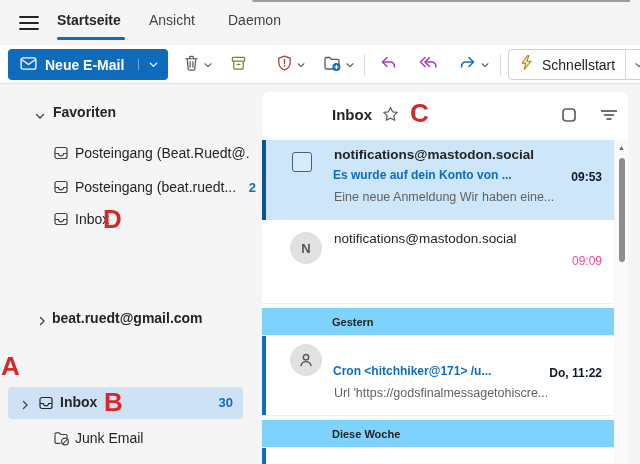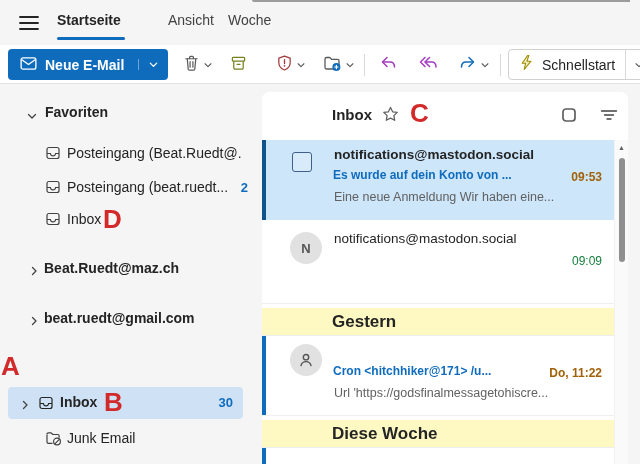--- a/index.html
+++ b/index.html
@@ -25,41 +25,41 @@
   .quickstart { left:508px; top:4px; height:31px; display:flex; align-items:center; background:#fff; border:1px solid #d1d1d1; border-radius:4px; cursor:pointer; }
   .quickstart .lbl { font-size:14px; color:#242424; padding:0 10px 0 8px; }
   .quickstart .qmain { display:flex; align-items:center; padding-left:10px; }
   .quickstart .qchev { display:flex; align-items:center; padding:0 8px; border-left:1px solid #d9d9d9; height:100%; }
 
   
   .sidebar { left:0; top:92px; width:258px; bottom:0; }
   .side-label { font-size:14px; color:#242424; white-space:nowrap; }
   .bold { font-weight:bold; }
   .count { position:absolute; font-size:13px; font-weight:bold; color:#0f6cbd; }
-  .srow { position:absolute; left:8px; width:258px; height:28px; cursor:pointer;padding-left:19px; }
+  .srow { position:absolute; left:16px; width:258px; height:28px; cursor:pointer;padding-left:19px; }
   .sel-row { position:absolute; left:8px; width:235px; height:32px; background:#cfe1f5; border-radius:4px; cursor:pointer; }
   .chev-icon { color:#424242; }
   .fold-icon { color:#424242; }
 
   
   .panel { left:262px; top:92px; width:366px; height:372px; background:#fff; border-radius:8px 8px 0 0; overflow:hidden; }
   .list-header { position:absolute; left:0; top:0; width:100%; height:48px; background:#fff; }
   .list-title { position:absolute; left:70px; top:14px; font-size:15px; font-weight:bold; color:#242424; }
   .email { position:absolute; left:0; width:100%; height:80px; background:#fff; border-bottom:1px solid #f0f0f0; cursor:pointer; }
   .email.selected { background:#cde6fa; border-bottom:none; }
   .ubar { position:absolute; left:0; top:0; bottom:0; width:4px; }
   .sender { position:absolute; left:72px; top:7px; font-size:13.5px; color:#242424; white-space:nowrap; overflow:hidden; max-width:250px; }
   .subject { position:absolute; left:71px; top:28px; font-size:12px; color:#424242; white-space:nowrap; overflow:hidden; max-width:215px; }
   .subject.unread { color:#0f6cbd; font-weight:bold; }
-  .etime { position:absolute; right:26px; top:30px; font-size:12px; color:#15803d; }
-  .etime.unread { color:#a16207; font-weight:bold; }
+  .etime { position:absolute; right:26px; top:30px; font-size:12px; color:#ec4899; }
+  .etime.unread { color:#0f172a; font-weight:bold; }
   .preview { position:absolute; left:72px; top:50px; font-size:12.5px; color:#616161; white-space:nowrap; overflow:hidden; max-width:265px; }
   .avatar { position:absolute; left:28px; top:8px; width:32px; height:32px; border-radius:50%; background:#e1e1e1; color:#555; display:flex; align-items:center; justify-content:center; font-size:13px; font-weight:bold; }
   .checkbox { position:absolute; left:30px; top:12px; width:20px; height:20px; border:1.5px solid #3f608a; border-radius:3px; background:rgba(255,255,255,.2); cursor:pointer; }
-  .group-hdr { position:absolute; left:0; width:100%; height:28px; background:#fef9c3; border-bottom:1px solid #eee; font-size:17px; font-weight:bold; color:#242424; line-height:28px; padding-left:70px; }
+  .group-hdr { position:absolute; left:0; width:100%; height:28px; background:#7dd3fc; border-bottom:1px solid #eee; font-size:11px; font-weight:bold; color:#242424; line-height:28px; padding-left:70px; }
   .scroll-track { position:absolute; right:0; top:48px; bottom:0; width:14px; background:#fafafa; border-left:1px solid #f2f2f2; }
   .scroll-up { position:absolute; top:4px; left:0; width:13px; text-align:center; font-size:7px; color:#606060; cursor:pointer; }
   .scroll-thumb { position:absolute; left:4px; top:18px; width:6px; height:104px; background:#8f8f8f; border-radius:3px; cursor:grab; }
 
   
   .ann { position:absolute; font-size:26px; font-weight:bold; color:#d22a2a; line-height:1; }
 </style>
 </head>
 <body>
 
@@ -71,22 +71,22 @@
     <svg width="22" height="20" viewBox="0 0 22 20">
         <g stroke="#242424" stroke-width="1.8" stroke-linecap="round">
           <line x1="2" y1="4" x2="20" y2="4"></line>
           <line x1="2" y1="10" x2="20" y2="10"></line>
           <line x1="2" y1="16" x2="20" y2="16"></line>
         </g>
       </svg>
   </div>
   <div class="abs tab active" style="left:57px;">Startseite</div>
   <div class="abs tab-underline" style="left:57px;width:68px;"></div>
-  <div class="abs tab" style="left:168px;">Ansicht</div>
-  <div class="abs tab" style="left:228px;">Woche</div>
+  <div class="abs tab" style="left:149px;">Ansicht</div>
+  <div class="abs tab" style="left:228px;">Daemon</div>
 
   <div class="abs toolbar">
     <div class="abs newmail">
       <span class="main">
         <span>
           <svg width="17" height="15" viewBox="0 0 18 15">
               <rect x="1.2" y="1.5" width="15.6" height="12" rx="2" fill="none" stroke="#fff" stroke-width="1.4"></rect>
               <path d="M2 3.5 L9 8.5 L16 3.5" fill="none" stroke="#fff" stroke-width="1.4" stroke-linejoin="round"></path>
             </svg>
         </span>
@@ -260,28 +260,20 @@
         <svg width="16" height="16" viewBox="0 0 16 16">
             <g fill="none" stroke="#424242" stroke-width="1.2">
               <rect x="2" y="2.5" width="12" height="11" rx="2"></rect>
               <path d="M2 8.5 h3.4 c.2 1.4 1.2 2.4 2.6 2.4 s2.4-1 2.6-2.4 H14"></path>
             </g>
           </svg></span>
 
       <span class="abs side-label" style="left:59px;top:1px;">Inbox</span>
     </div>
 
-    <div class="srow" style="top:168px;">
-      <span class="abs chev-icon" style="left:20px;top:3px;">
-        <svg width="12" height="12" viewBox="0 0 12 12">
-            <path d="M4.5 2.5 L8 6 L4.5 9.5" fill="none" stroke="#424242" stroke-width="1.3" stroke-linecap="round" stroke-linejoin="round"></path>
-          </svg>
-      </span>
-      <span class="abs side-label bold" style="left:36px;top:0;">Beat.Ruedt@maz.ch</span>
-    </div>
 
     <div class="srow" style="top:218px;">
       <span class="abs chev-icon" style="left:20px;top:3px;">
         <svg width="12" height="12" viewBox="0 0 12 12">
             <path d="M4.5 2.5 L8 6 L4.5 9.5" fill="none" stroke="#424242" stroke-width="1.3" stroke-linecap="round" stroke-linejoin="round"></path>
           </svg>
       </span>
       <span class="abs side-label bold" style="left:36px;top:0;">beat.ruedt@gmail.com</span>
     </div>
 

